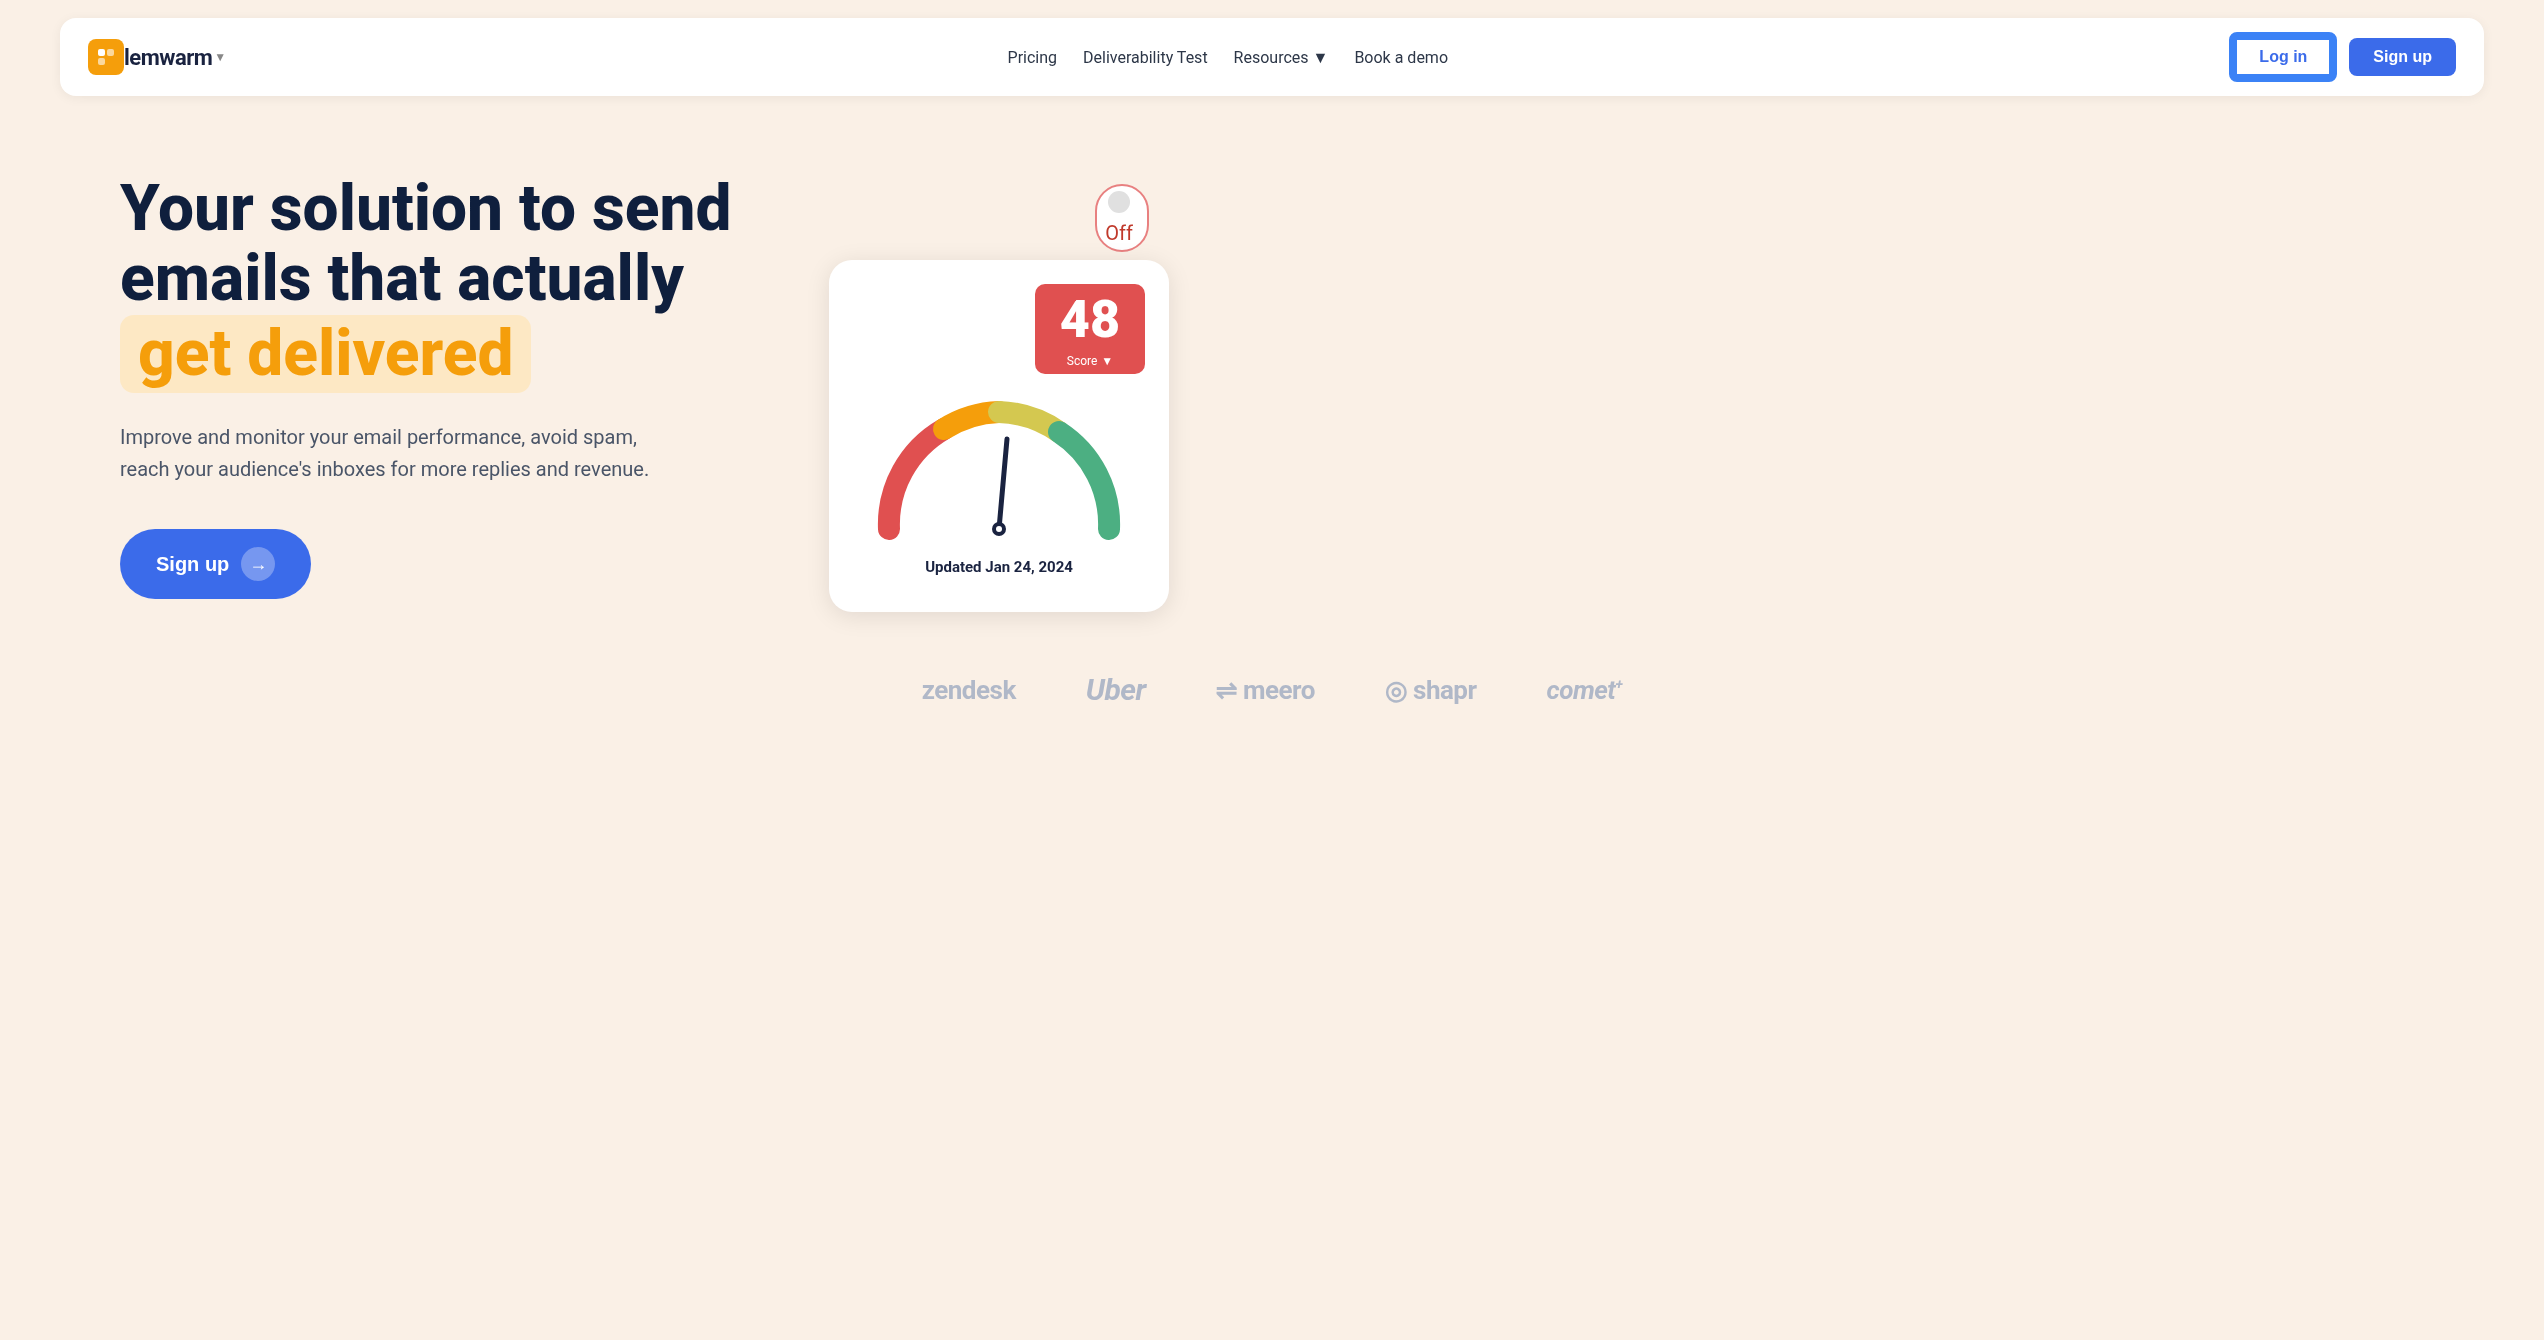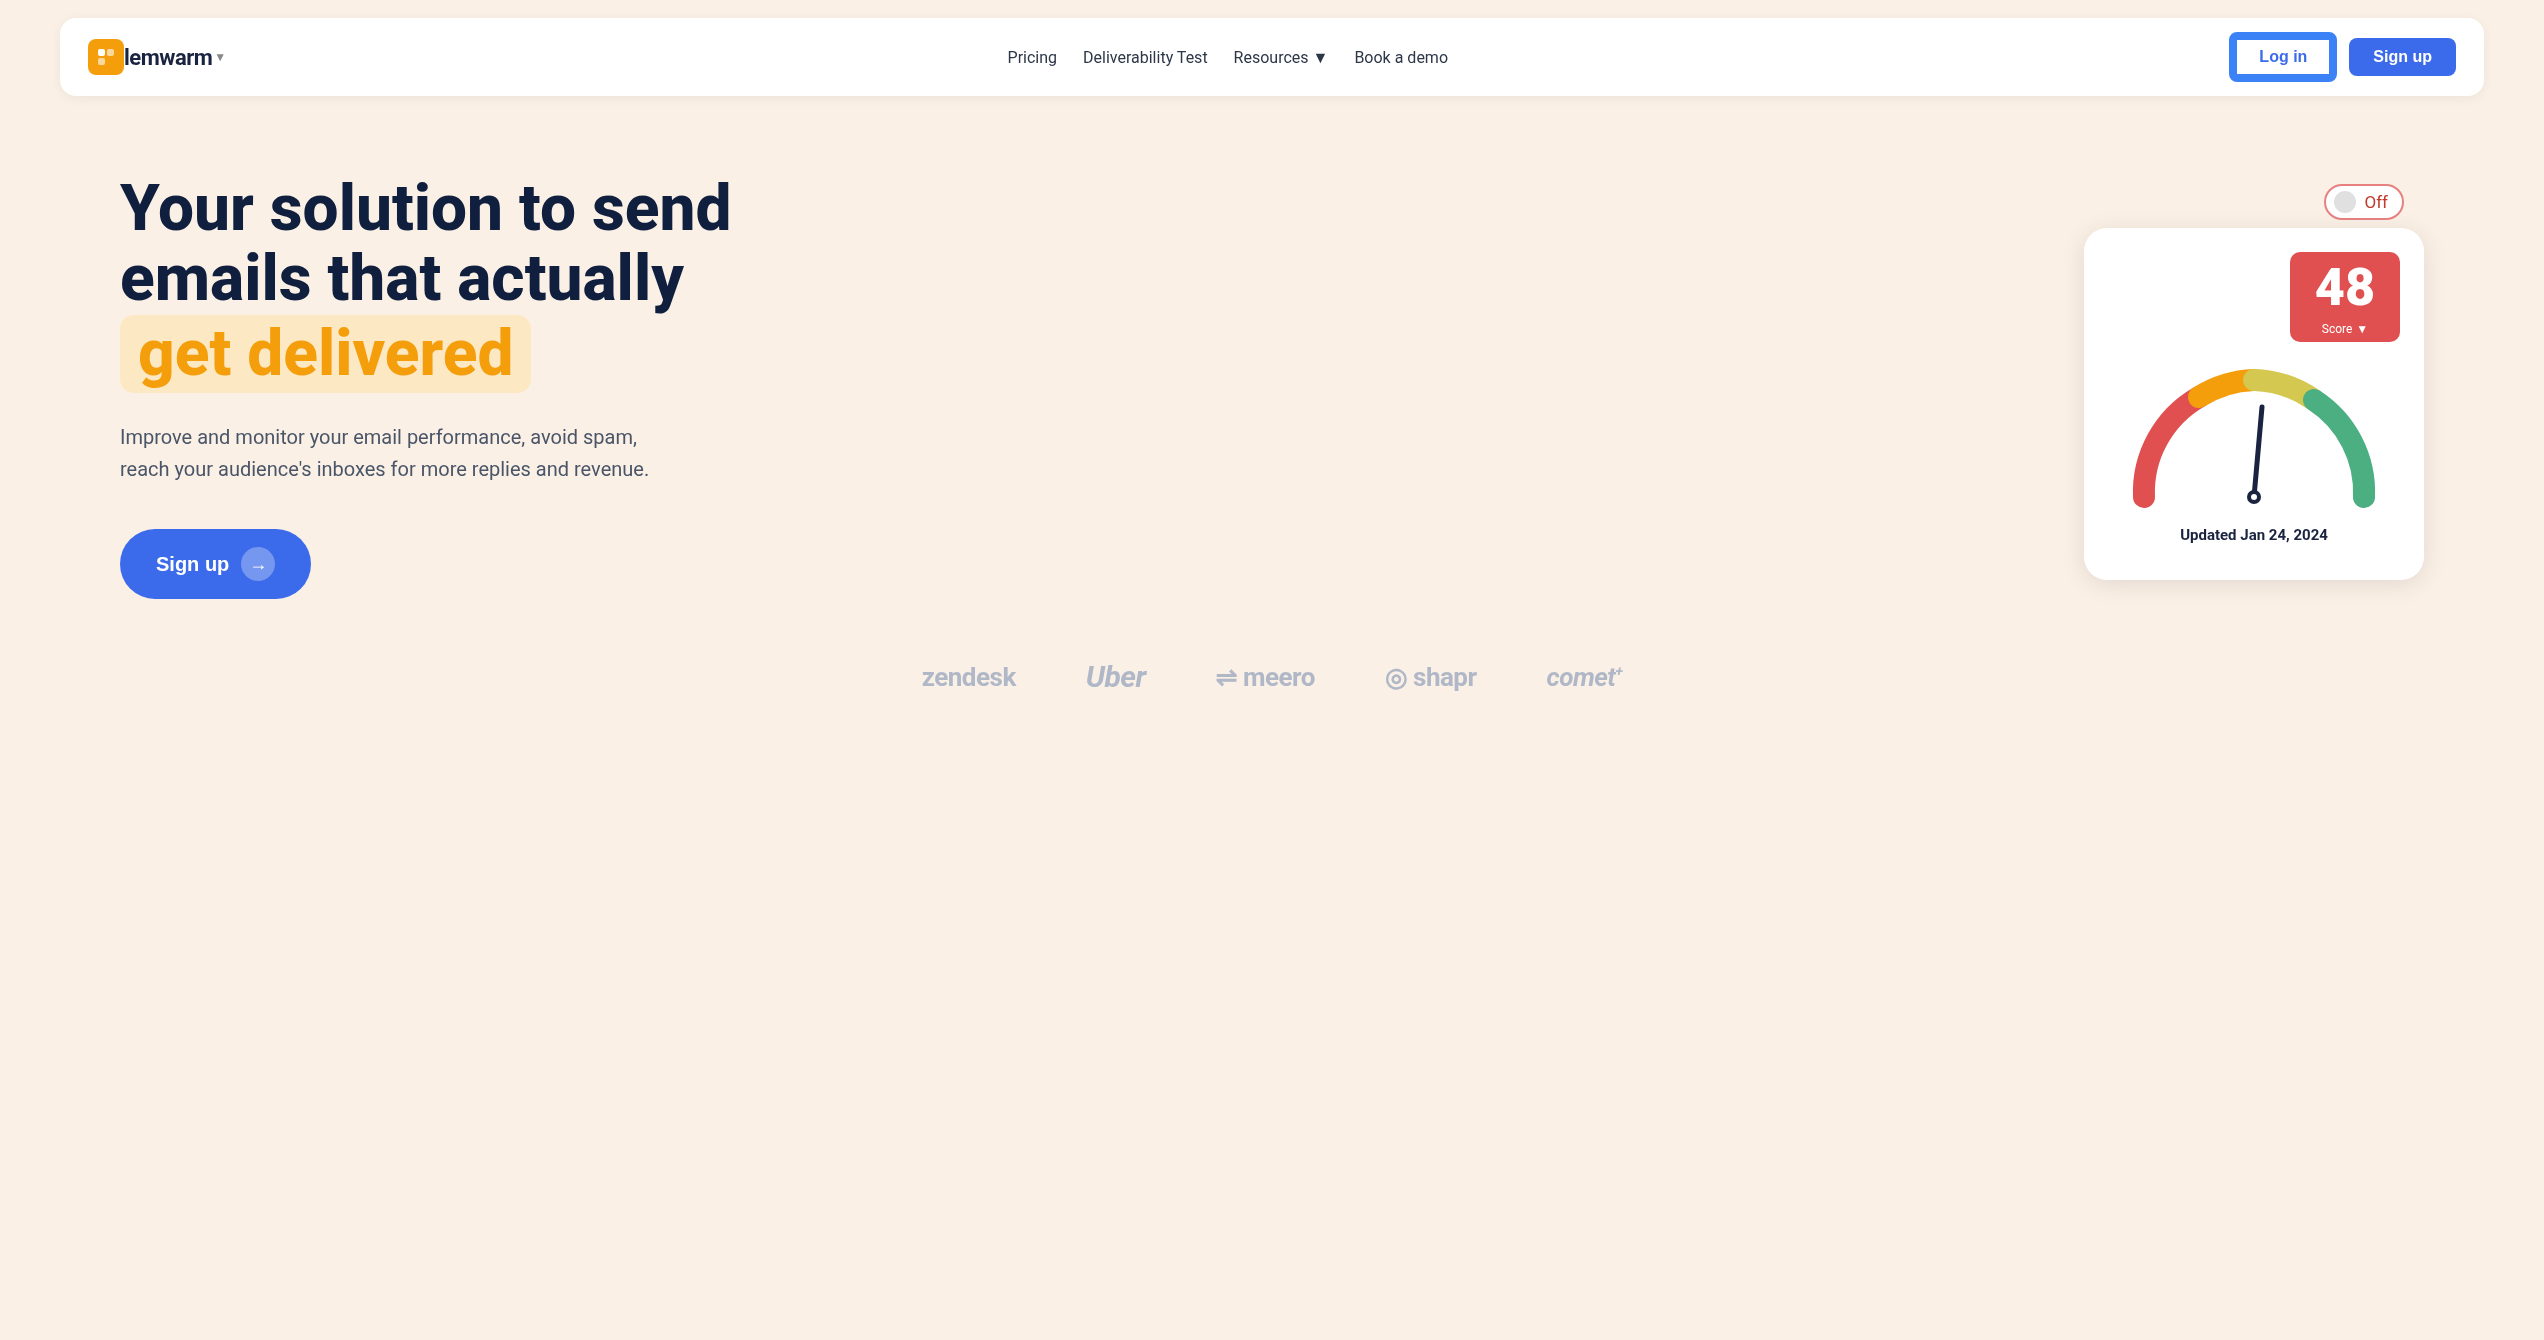--- a/index.html
+++ b/index.html
@@ -85,23 +85,23 @@
       padding: 10px 24px;
       font-size: 16px;
       font-weight: 600;
       cursor: pointer;
     }
 
     
     .hero {
       display: flex;
       align-items: flex-start;
-      justify-content: space-between;
+      justify-content: flex-start;
       padding: 60px 120px 40px 120px;
-      gap: 72px;
+      gap: 49px;
     }
     .hero-left {
       flex: 1;
       max-width: 660px;
     }
     .hero-headline {
       font-size: 64px;
       font-weight: 800;
       color: #0f1f3d;
       line-height: 1.1;
@@ -161,22 +161,23 @@
       margin-right: 20px;
     }
     .toggle-pill {
       background: #fff;
       border: 2px solid #e88080;
       border-radius: 50px;
       display: flex;
       align-items: center;
       padding: 5px 14px 5px 8px;
       gap: 8px;
-      font-size: 17px;
+      font-size: 20px;
       color: #c0392b;
+      flex-direction: column;
     }
     .toggle-knob {
       width: 22px;
       height: 22px;
       background: #e0e0e0;
       border-radius: 50%;
     }
     .gauge-card {
       background: #fff;
       border-radius: 23px;

